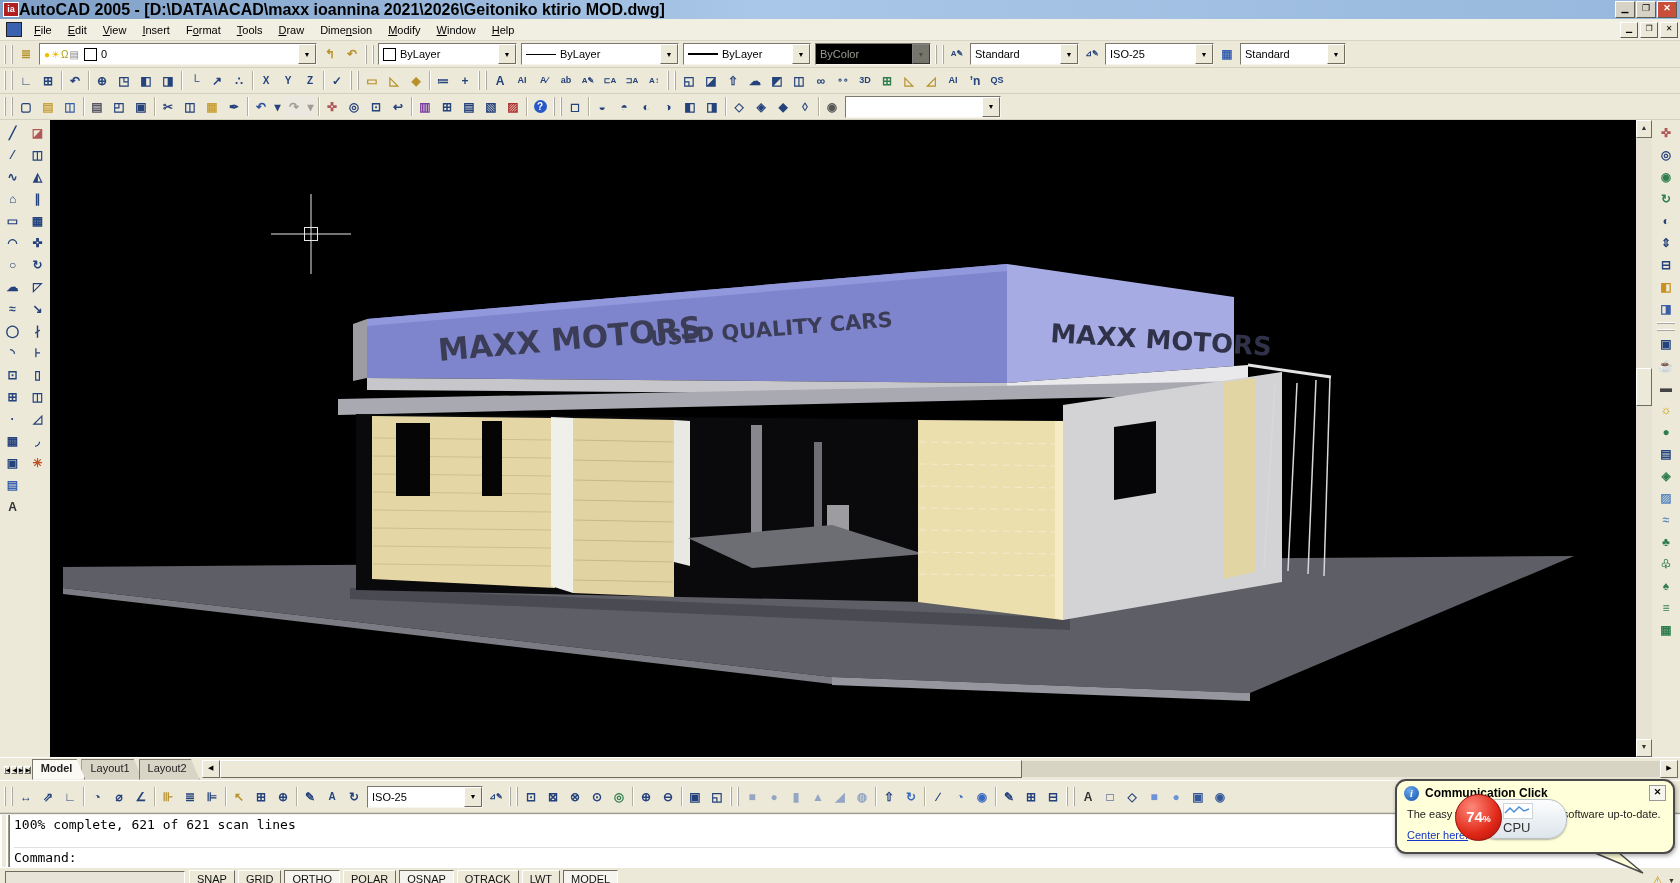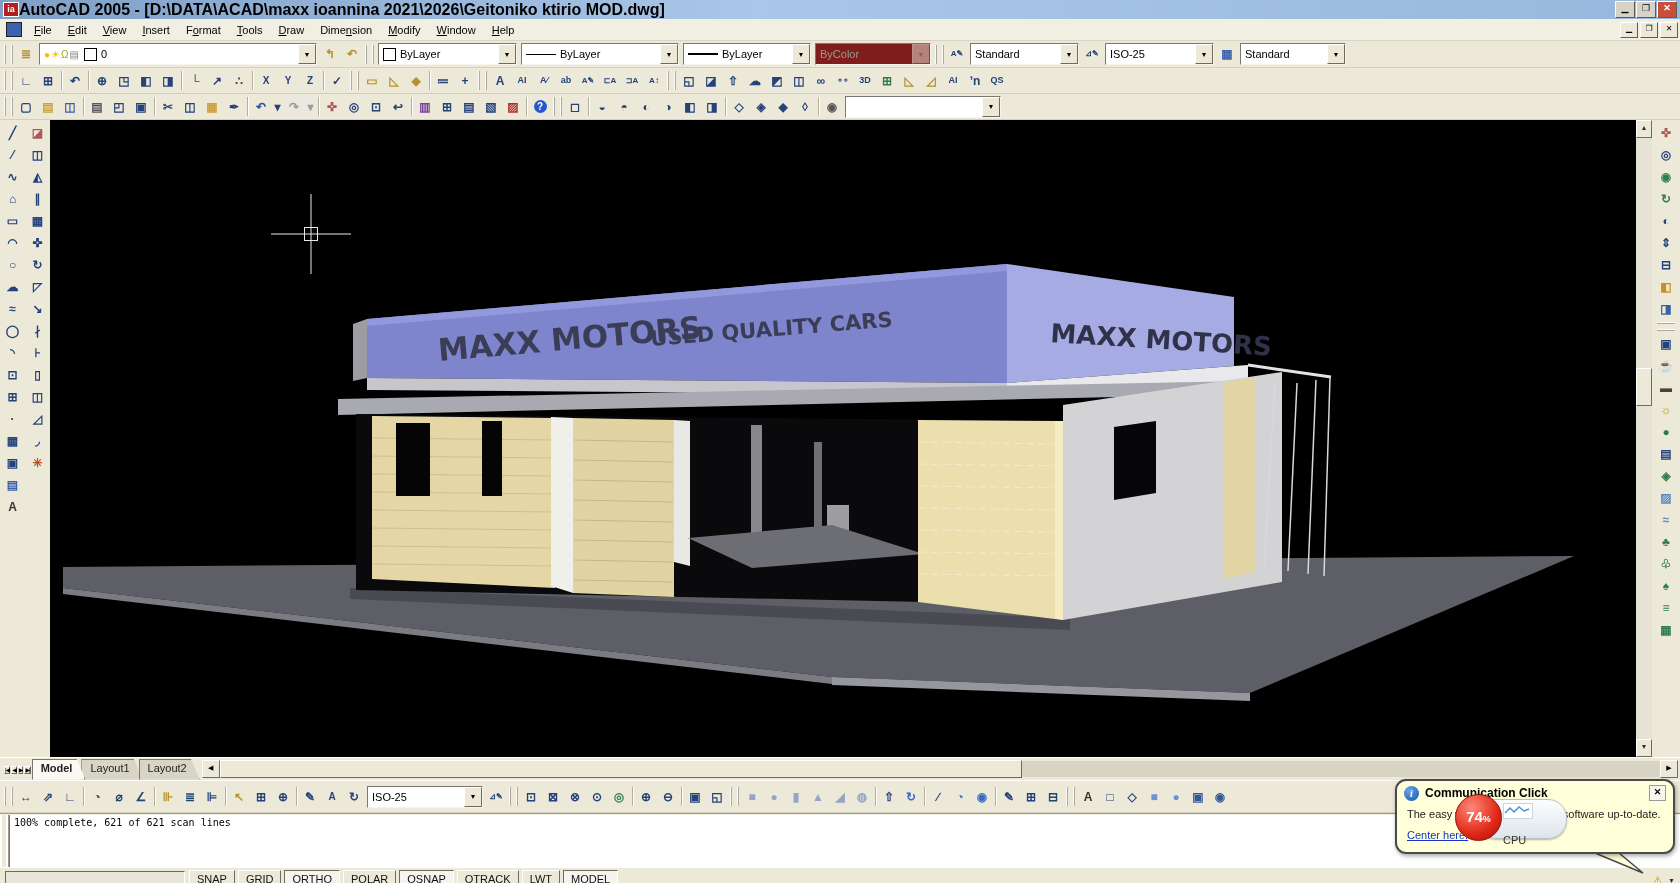--- a/index.html
+++ b/index.html
@@ -37,21 +37,21 @@
   .tbtn .g{font-size:12px;line-height:1;font-weight:bold}
   .tbtn.dis{filter:grayscale(1);opacity:.45}
   .vcol .tbtn{height:22px}
 
   
   .combo{height:20px;background:#fff;border:1px solid;border-color:#7c7870 #f6f4ec #f6f4ec #7c7870;
          display:flex;align-items:center;padding-left:4px;gap:4px;margin:0 2px;flex:none}
   .combo .val{flex:1;white-space:nowrap;overflow:hidden;font-size:11px}
   .combo .drop{width:16px;height:18px;background:#ece9d8;border:1px solid;flex:none;
                border-color:#fff #6f6b5f #6f6b5f #fff;font-size:7px;display:flex;align-items:center;justify-content:center}
-  .combo.disabled{background:#7f1d1d;color:#9c9a90}
+  .combo.disabled{background:#000000;color:#9c9a90}
   .swatch{width:11px;height:11px;background:#fff;border:1px solid #000;flex:none}
   .lt-line{width:30px;height:1px;background:#000;flex:none}
   .lt-line.thick{height:2px}
   .mi{font-size:10px;line-height:1;margin-right:1px}
 
   
   .workspace{height:637px;display:flex;align-items:stretch;background:#ece9d8}
   .dockleft{width:50px;display:flex;justify-content:center;gap:2px;padding-top:2px}
   .vcol{display:flex;flex-direction:column;align-items:center;width:23px}
   .canvas{flex:1;background:#000;position:relative;overflow:hidden}
@@ -75,21 +75,21 @@
   .hscroll{flex:1;height:16px;display:flex;align-items:center;margin:0 2px;background:#d8d4c4}
   .harrow{width:16px;height:16px;background:#ece9d8;border:1px solid;border-color:#fff #6f6b5f #6f6b5f #fff;
           font-size:7px;text-align:center;line-height:14px}
   .hthumb{width:800px;height:16px;background:#ece9d8;border:1px solid;border-color:#fff #6f6b5f #6f6b5f #fff}
   .htrack{flex:1}
 
   
   .cmdwindow{height:52px;background:#fff;border-top:2px groove #f2f0e4;display:flex}
   .cmd-grip{width:8px;background:#ece9d8;border-right:1px solid #9a968a;
             box-shadow:inset -2px 0 #fff,inset 2px 0 #fff}
-  .cmd-text{flex:1;font-family:"DejaVu Sans Mono","Liberation Mono",monospace;font-size:10px;
+  .cmd-text{flex:1;font-family:"DejaVu Sans Mono","Liberation Mono",monospace;font-size:13px;
             display:flex;flex-direction:column;justify-content:space-between;padding:2px 4px;border-left:1px solid #777}
   .cmd-prompt{border-top:1px solid #e0e0e0;padding-top:2px}
 
   
   .statusbar{height:25px;background:#ece9d8;border-top:1px solid #fff;display:flex;align-items:center;
              gap:4px;padding:0 5px}
   .coord{width:178px;height:18px;background:#e8e5d8;border:1px solid;border-color:#6f6b5f #fff #fff #6f6b5f}
   .toggle{height:18px;padding:2px 7px 0;background:#ece9d8;border:1px solid;font-size:11px;
           border-color:#fff #6f6b5f #6f6b5f #fff;color:#111}
   .toggle.pressed{border-color:#6f6b5f #fff #fff #6f6b5f;background:#f5f4ee}
@@ -107,21 +107,21 @@
   .b-title{font-weight:bold;font-size:12px;flex:1}
   .b-close{width:15px;height:14px;border:1px solid #9a9a9a;background:#f6f6ee;font-size:9px;font-weight:bold;
            text-align:center;line-height:12px}
   .b-pre{position:absolute;left:10px;top:27px;font-size:11px;color:#222}
   .b-suf{position:absolute;left:153px;top:27px;font-size:11px;color:#222}
   .b-link{position:absolute;left:10px;top:48px;font-size:11px;color:#1536c8;text-decoration:underline}
   .cpu{position:absolute;left:58px;top:13px;width:112px;height:48px;z-index:3}
   .cpu-pill{position:absolute;left:22px;top:5px;width:88px;height:38px;border-radius:19px;
             background:linear-gradient(#fdfdfd,#dde5ec);border:1px solid #b8c0c8;box-shadow:0 1px 2px rgba(0,0,0,.3)}
   .cpu-chart{position:absolute;left:48px;top:9px;width:28px;height:14px;background:#fff;border:1px solid #cdd4da}
-  .cpu-label{position:absolute;left:48px;top:40px;font-size:11px;color:#333}
+  .cpu-label{position:absolute;left:48px;top:26px;font-size:13px;color:#333}
   .cpu-circle{position:absolute;left:0;top:0;width:47px;height:47px;border-radius:50%;color:#fff;
               background:radial-gradient(circle at 35% 28%,#ff8878,#e02818 60%,#a80f08);
               border:1px solid #8f0f08;display:flex;align-items:baseline;justify-content:center;padding-top:14px;box-sizing:border-box}
   .cpu-circle b{font-size:15px;line-height:1}.cpu-circle i{font-size:9px;font-style:normal;font-weight:bold}
   .tail-svg{position:absolute;left:1555px;top:847px;z-index:59;pointer-events:none}
 </style>
 </head>
 <body>
 
 <div class="titlebar">
@@ -940,20 +940,21 @@
       <div class="tbtn">
         <span class="g" style="color: rgb(53, 88, 154);">◉</span>
       </div>
     </span>
 </div>
 
 <div class="cmdwindow">
   <div class="cmd-grip"></div>
   <div class="cmd-text">
     <div>100% complete, 621 of 621 scan lines</div>
+    <div class="cmd-prompt">Command:</div>
   </div>
 </div>
 
 <div class="statusbar">
   <div class="coord"></div>
   <span id="status-toggles" style="display:flex;gap:3px">
       <span class="toggle">SNAP</span>
       <span class="toggle">GRID</span>
       <span class="toggle pressed">ORTHO</span>
       <span class="toggle">POLAR</span>

